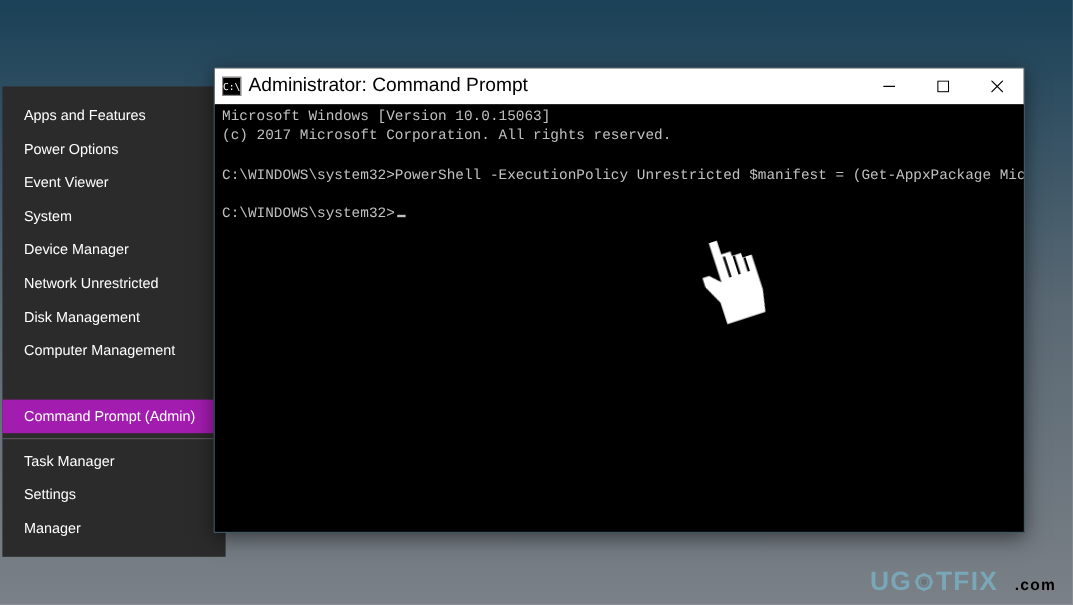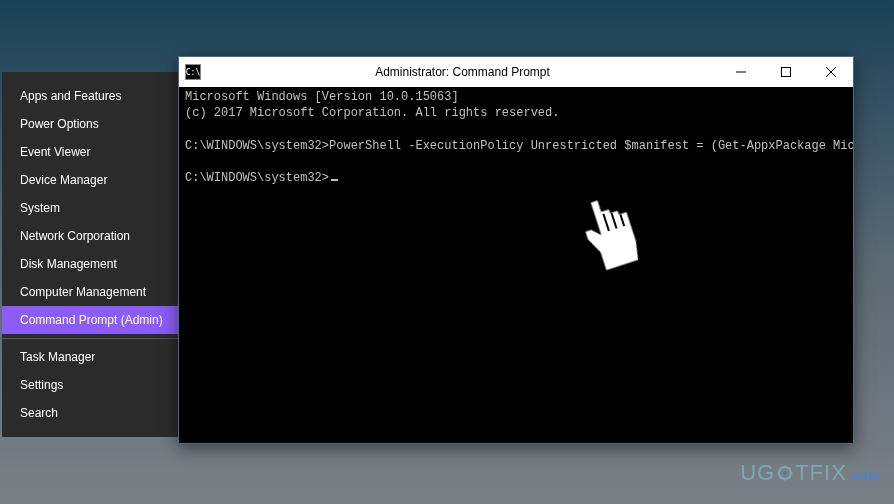--- a/index.html
+++ b/index.html
@@ -24,21 +24,22 @@
       padding-bottom: 10px;
     }
     .context-menu .item {
       color: #ffffff;
       font-size: 12px;
       padding: 7px 16px 7px 18px;
       cursor: pointer;
       white-space: nowrap;
     }
     .context-menu .item.selected {
-      background: #8b5cf6;
+      background: #a21caf;
+      margin-top: 27px;
     }
     .context-menu .divider {
       height: 1px;
       background: #555;
       margin: 4px 0;
     }
 
     
     .cmd-window {
       position: absolute;
@@ -67,24 +68,23 @@
       color: #fff;
       font-size: 8px;
       font-family: monospace;
       display: flex;
       align-items: center;
       justify-content: center;
       margin-right: 6px;
       border: 1px solid #888;
     }
     .title-bar .title {
-      font-size: 12px;
+      font-size: 16px;
       color: #000;
       flex: 1;
-      text-align: center;
     }
     .title-bar .controls {
       display: flex;
       height: 100%;
     }
     .title-bar .ctl {
       width: 45px;
       height: 100%;
       display: flex;
       align-items: center;
@@ -122,59 +122,59 @@
       top: 190px;
       z-index: 30;
       transform: rotate(-18deg);
       filter: drop-shadow(2px 3px 2px rgba(0,0,0,0.5));
     }
 
     
     .watermark {
       position: absolute;
       right: 14px;
-      bottom: 18px;
+      bottom: 6px;
       font-family: Arial, sans-serif;
       font-size: 22px;
       letter-spacing: 1px;
       color: #7aa7b7;
-      font-weight: 400;
+      font-weight: 700;
       z-index: 40;
       display: flex;
       align-items: baseline;
     }
     .watermark .gear {
       display: inline-flex;
       margin: 0 1px;
       position: relative;
       top: 2px;
     }
     .watermark .tail {
       font-size: 13px;
-      color: #3b82f6;
-      margin-left: 1px;
+      color: #000000;
+      margin-left: 14px;
     }
   </style>
 </head>
 <body>
 
 <div class="context-menu">
   <div class="item"><span>Apps and Features</span></div>
   <div class="item"><span>Power Options</span></div>
   <div class="item"><span>Event Viewer</span></div>
+  <div class="item"><span>System</span></div>
   <div class="item"><span>Device Manager</span></div>
-  <div class="item"><span>System</span></div>
-  <div class="item"><span>Network Corporation</span></div>
+  <div class="item"><span>Network Unrestricted</span></div>
   <div class="item"><span>Disk Management</span></div>
   <div class="item"><span>Computer Management</span></div>
   <div class="item selected"><span>Command Prompt (Admin)</span></div>
   <div class="divider"></div>
   <div class="item"><span>Task Manager</span></div>
   <div class="item"><span>Settings</span></div>
-  <div class="item"><span>Search</span></div>
+  <div class="item"><span>Manager</span></div>
 
 </div>
 
 <div class="cmd-window">
   <div class="title-bar">
     <div class="icon">
         <span>C:\</span>
       </div>
     <div class="title">Administrator: Command Prompt</div>
     <div class="controls">

